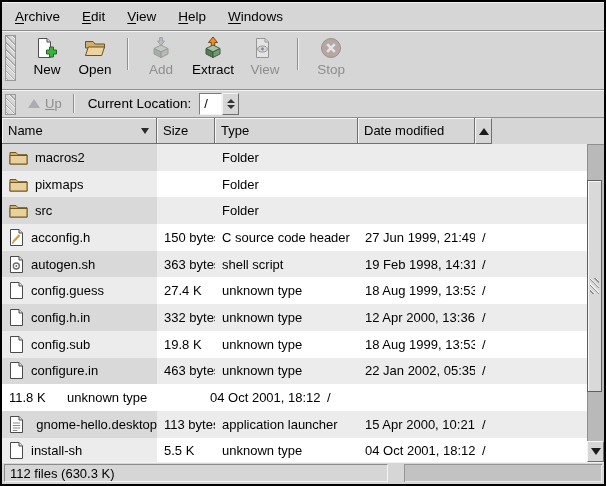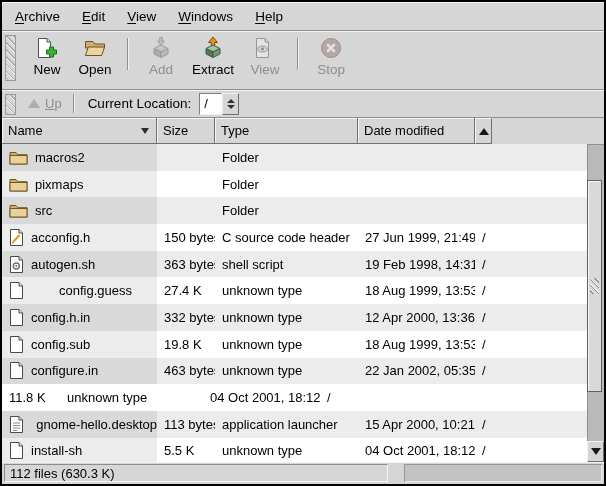--- a/index.html
+++ b/index.html
@@ -168,22 +168,22 @@
 </style>
 </head>
 <body>
 
 <div class="window">
 
   <div class="menubar" id="menubar">
       <div class="menu-item"><u>A</u>rchive</div>
       <div class="menu-item"><u>E</u>dit</div>
       <div class="menu-item"><u>V</u>iew</div>
+      <div class="menu-item"><u>H</u>elp</div>
       <div class="menu-item"><u>W</u>indows</div>
-      <div class="menu-item"><u>H</u>elp</div>
     </div>
 
   <div class="toolbar">
     <div class="drag-handle tall"></div>
     <div class="tb-items" id="toolbar-items">
         <div class="tbtn">
           <span class="ticon">
             <svg width="24" height="24" viewBox="0 0 24 24">
               <path d="M3.5 2.5h8.5l3.5 3.5v15.5h-12z" fill="#fff" stroke="#4f4f4f"></path>
               <path d="M12 2.5v3.5h3.5" fill="#dcdcdc" stroke="#4f4f4f"></path>
@@ -359,21 +359,21 @@
               </svg>
             </span>
             <span>autogen.sh</span>
           </div>
           <div class="cell" style="width: 58px; flex: 0 0 58px;">363 bytes</div>
           <div class="cell" style="width: 143px; flex: 0 0 143px;">shell script</div>
           <div class="cell" style="width: 117px; flex: 0 0 117px;">19 Feb 1998, 14:31</div>
           <div class="cell" style="width: 112px; flex: 0 0 112px;">/</div>
         </div>
         <div class="row even">
-          <div class="cell name-cell" style="width: 155px; flex: 0 0 155px; gap: 28px;">
+          <div class="cell name-cell" style="width: 155px; flex: 0 0 155px;">
             <span class="ficon">
               <svg width="15" height="19" viewBox="0 0 15 19">
                 <path d="M1.5 1.5h8.5l3.5 3.5v12.5h-12z" fill="#fff" stroke="#4a4a4a"></path>
                 <path d="M10 1.5V5h3.5" fill="#e0e0e0" stroke="#4a4a4a"></path>
               </svg>
             </span>
             <span>config.guess</span>
           </div>
           <div class="cell" style="width: 58px; flex: 0 0 58px;">27.4 K</div>
           <div class="cell" style="width: 143px; flex: 0 0 143px;">unknown type</div>

